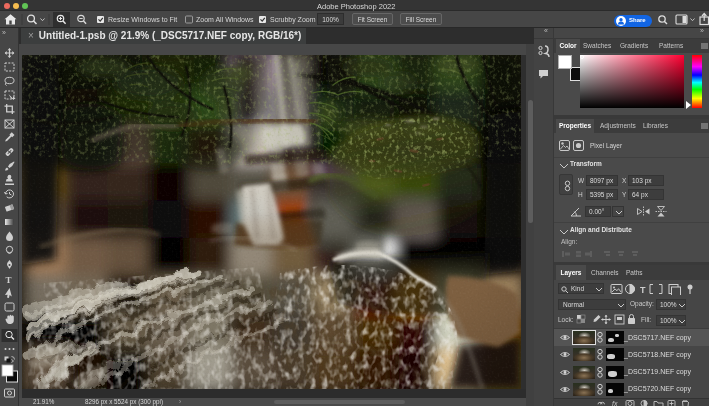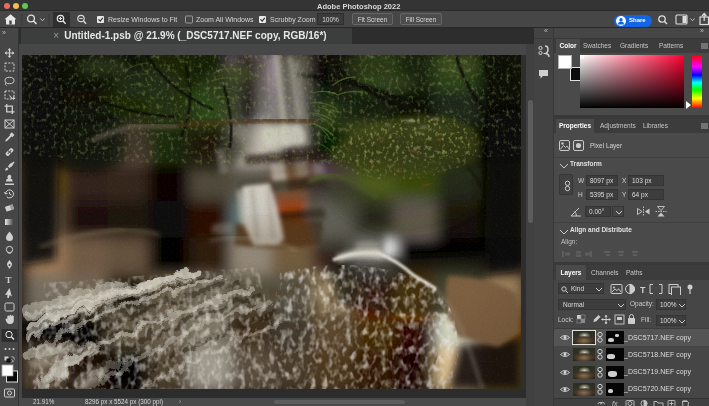--- a/index.html
+++ b/index.html
@@ -16,21 +16,21 @@
 .lrow .mask i{position:absolute;background:#cfcfcf;border-radius:40%;}
 .lrow .lname{position:absolute;left:70px;top:4.5px;color:#dcdcdc;font-size:7px;}
 </style></head>
 <body>
 <div id="app">
 
 <div class="abs" style="left:0;top:0;width:709px;height:11px;background:#343434;border-bottom:1px solid #2a2a2a;">
   <div class="abs" style="left:3.5px;top:2.5px;width:6px;height:6px;border-radius:50%;background:#ec6a5e;"></div>
   <div class="abs" style="left:12.5px;top:2.5px;width:6px;height:6px;border-radius:50%;background:#f5bd4f;"></div>
   <div class="abs" style="left:21.5px;top:2.5px;width:6px;height:6px;border-radius:50%;background:#61c455;"></div>
-  <div class="abs" style="left:317px;top:1.5px;color:#d8d8d8;font-size:7.5px;font-weight:bold;">Adobe Photoshop 2022</div>
+  <div class="abs" style="left:317px;top:1.5px;color:#d8d8d8;font-size:7.5px;font-weight:normal;">Adobe Photoshop 2022</div>
 </div>
 
 <div class="abs" id="optbar" style="left:0;top:11px;width:709px;height:17px;background:#464646;border-bottom:1px solid #282828;">
   <svg class="abs" style="left:0;top:0;" width="709" height="17" viewBox="0 0 709 17">
 
     <path d="M10.5 3.2 L16.5 8.2 H15 V13.5 H6 V8.2 H4.5 Z" fill="#e8e8e8"></path>
     <rect x="9.3" y="9.5" width="2.4" height="4" fill="#464646"></rect>
     <line x1="22" y1="3" x2="22" y2="14" stroke="#383838" stroke-width="1"></line>
 
     <circle cx="31" cy="7.5" r="3.4" fill="none" stroke="#e0e0e0" stroke-width="1.3"></circle>
@@ -203,21 +203,21 @@
   <defs>
           <linearGradient id="tgrad" x1="0" y1="0" x2="1" y2="0">
             <stop offset="0" stop-color="#e8e8e8"></stop>
             <stop offset="1" stop-color="#3a3a3a"></stop>
           </linearGradient>
         </defs>
 </svg>
 </div>
 
 <div class="abs" style="left:19px;top:28px;width:515px;height:16px;background:#2d2d2d;">
-  <div class="abs" style="left:2px;top:0;width:331px;height:16px;background:#3c3e3e;color:#e6e6e6;font-size:10px;line-height:16px;font-weight:bold;white-space:nowrap;overflow:hidden;text-align:center;">
+  <div class="abs" style="left:2px;top:0;width:285px;height:16px;background:#3c3e3e;color:#e6e6e6;font-size:10px;line-height:16px;font-weight:bold;white-space:nowrap;overflow:hidden;">
     <span style="color:#9a9a9a;margin-left:7px;margin-right:5px;font-weight:normal;">×</span>Untitled-1.psb @ 21.9% (_DSC5717.NEF copy, RGB/16*)
   </div>
 </div>
 
 <div class="abs" style="left:19px;top:44px;width:507px;height:354px;background:#474747;"></div>
 <div class="abs" style="left:22px;top:389px;width:504px;height:9px;background:#2c2c2c;"></div>
 <div class="abs" style="left:521px;top:55px;width:5px;height:334px;background:#2e2e2e;"></div>
 
 <div class="abs" id="photo" style="left:22px;top:55px;width:499px;height:334px;background:#241f16;overflow:hidden;">
 <svg width="499" height="334" viewBox="-6 0 499 334">

